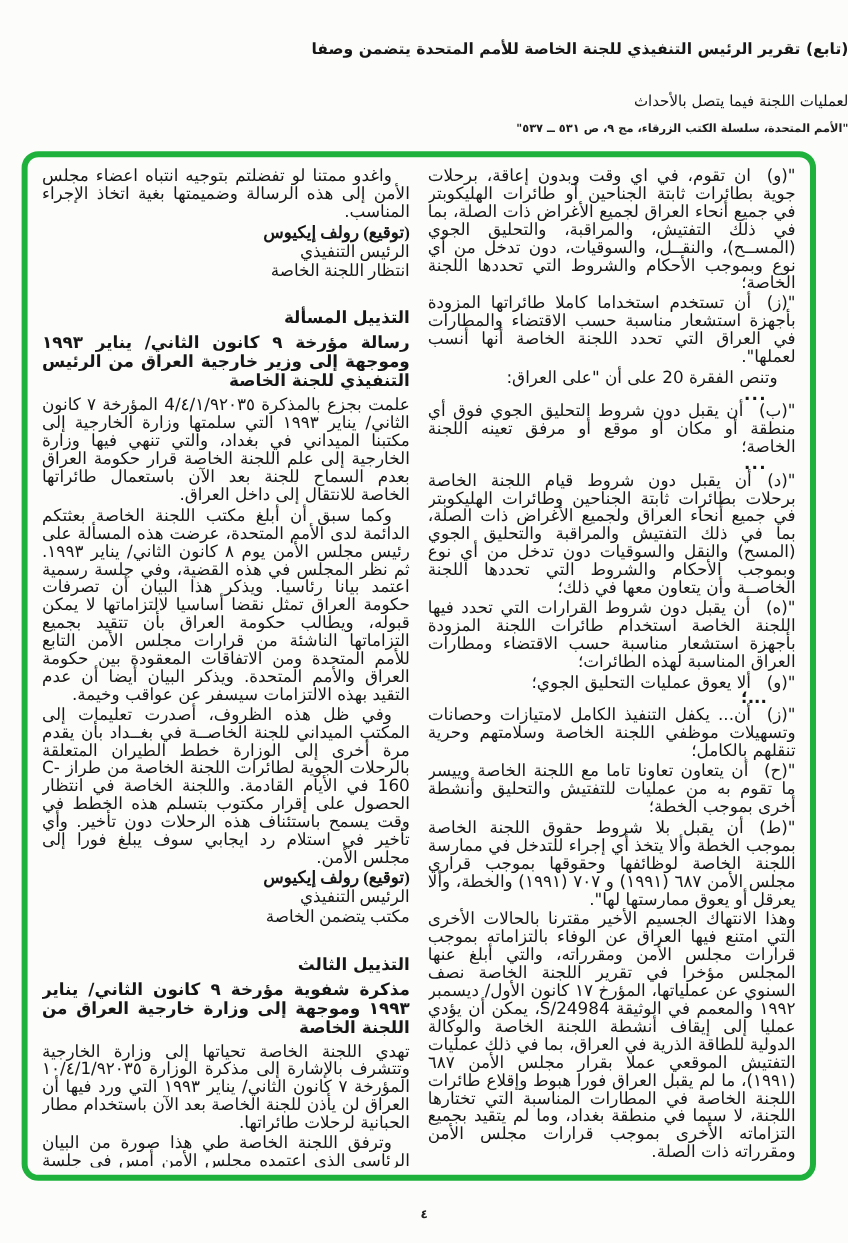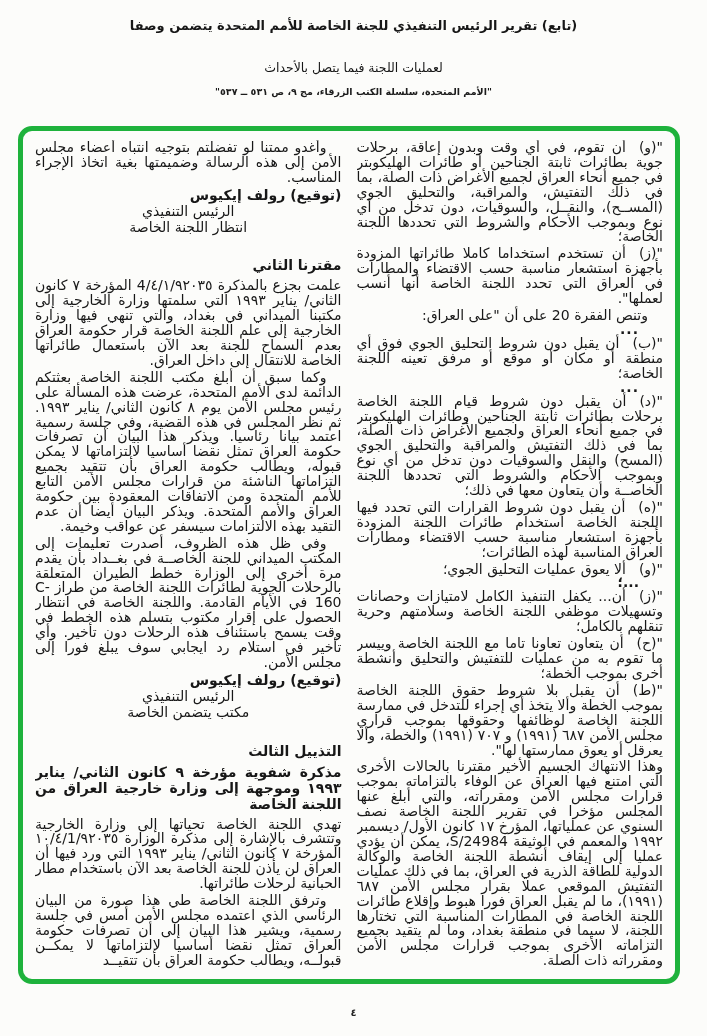--- a/index.html
+++ b/index.html
@@ -2,21 +2,21 @@
 <html lang="ar"><head>
 <meta charset="utf-8">
 <style>
   html,body{margin:0;padding:0;}
   body{
     width:707px;height:1036px;position:relative;
     background:#fcfcfa;color:#171717;
     font-family:"DejaVu Sans",sans-serif;
     overflow:hidden;
   }
-  .title-block{direction:rtl;text-align:center;padding-top:17px;}
+  .title-block{direction:rtl;text-align:right;padding-top:33px;}
   .title-line1{font-weight:bold;font-size:13px;line-height:18px;}
   .title-line2{font-weight:normal;font-size:12.5px;line-height:18px;margin-top:24px;}
   .source-line{font-weight:bold;font-size:9.5px;margin-top:9px;color:#1c1c1c;}
   .doc-frame{
     position:absolute;left:18px;top:126px;width:662px;height:858px;
     border:5px solid #1eb23c;border-radius:14px;box-sizing:border-box;
     background:transparent;
   }
   .cols{
     position:absolute;inset:0;padding:9px 12px 6px 12px;
@@ -25,22 +25,22 @@
   .col{
     flex:1;min-width:0;direction:rtl;text-align:justify;
     font-size:14px;line-height:14.9px;overflow:hidden;
   }
   .blk{margin:0 0 2px 0;}
   .body.indent{text-indent:15px;}
   .labeled .lbl{margin-left:13px;white-space:nowrap;}
   .ellipsis{line-height:9px;padding-right:24px;font-weight:bold;letter-spacing:1px;margin:1px 0 2px 0;}
   .heading{font-weight:bold;margin-top:24px;margin-bottom:5px;text-align:right;}
   .subheading{font-weight:bold;margin-bottom:5px;line-height:16px;}
-  .sig-name{font-weight:bold;margin-top:3px;margin-bottom:1px;text-align:right;}
-  .sig-role{margin:0 0 1px 0;text-align:center;}
+  .sig-name{font-weight:bold;margin-top:3px;margin-bottom:1px;text-align:right;font-family:Liberation Serif, serif;}
+  .sig-role{margin:0 0 1px 0;text-align:right;font-family:Liberation Serif, serif;}
   .page-number{
     position:absolute;top:1007px;left:0;right:0;text-align:center;
     font-size:10px;font-weight:bold;color:#222;
   }
 </style>
 </head>
 <body>
 
 <div class="title-block">
   <div class="title-line1">(تابع) تقرير الرئيس التنفيذي للجنة الخاصة للأمم المتحدة يتضمن وصفا</div>
@@ -64,21 +64,22 @@
         <p class="blk labeled"><span class="lbl">"(ز)</span>أن... يكفل التنفيذ الكامل لامتيازات وحصانات وتسهيلات موظفي اللجنة الخاصة وسلامتهم وحرية تنقلهم بالكامل؛</p>
         <p class="blk labeled"><span class="lbl">"(ح)</span>أن يتعاون تعاونا تاما مع اللجنة الخاصة وييسر ما تقوم به من عمليات للتفتيش والتحليق وأنشطة أخرى بموجب الخطة؛</p>
         <p class="blk labeled"><span class="lbl">"(ط)</span>أن يقبل بلا شروط حقوق اللجنة الخاصة بموجب الخطة وألا يتخذ أي إجراء للتدخل في ممارسة اللجنة الخاصة لوظائفها وحقوقها بموجب قراري مجلس الأمن ٦٨٧ (١٩٩١) و ٧٠٧ (١٩٩١) والخطة، وألا يعرقل أو يعوق ممارستها لها".</p>
         <p class="blk body">وهذا الانتهاك الجسيم الأخير مقترنا بالحالات الأخرى التي امتنع فيها العراق عن الوفاء بالتزاماته بموجب قرارات مجلس الأمن ومقرراته، والتي أبلغ عنها المجلس مؤخرا في تقرير اللجنة الخاصة نصف السنوي عن عملياتها، المؤرخ ١٧ كانون الأول/ ديسمبر ١٩٩٢ والمعمم في الوثيقة S/24984، يمكن أن يؤدي عمليا إلى إيقاف أنشطة اللجنة الخاصة والوكالة الدولية للطاقة الذرية في العراق، بما في ذلك عمليات التفتيش الموقعي عملا بقرار مجلس الأمن ٦٨٧ (١٩٩١)، ما لم يقبل العراق فورا هبوط وإقلاع طائرات اللجنة الخاصة في المطارات المناسبة التي تختارها اللجنة، لا سيما في منطقة بغداد، وما لم يتقيد بجميع التزاماته الأخرى بموجب قرارات مجلس الأمن ومقرراته ذات الصلة.</p>
       </div>
     <div class="col">
         <p class="blk body indent">وأغدو ممتنا لو تفضلتم بتوجيه انتباه أعضاء مجلس الأمن إلى هذه الرسالة وضميمتها بغية اتخاذ الإجراء المناسب.</p>
         <p class="blk sig-name">(توقيع) رولف إيكيوس</p>
         <p class="blk sig-role">الرئيس التنفيذي</p>
         <p class="blk sig-role">انتظار اللجنة الخاصة</p>
-        <p class="blk heading">مقترنا الثاني</p>
+        <p class="blk heading">التذييل المسألة</p>
+        <p class="blk subheading">رسالة مؤرخة ٩ كانون الثاني/ يناير ١٩٩٣ وموجهة إلى وزير خارجية العراق من الرئيس التنفيذي للجنة الخاصة</p>
         <p class="blk body">علمت بجزع بالمذكرة 4/٤/١/٩٢٠٣٥ المؤرخة ٧ كانون الثاني/ يناير ١٩٩٣ التي سلمتها وزارة الخارجية إلى مكتبنا الميداني في بغداد، والتي تنهي فيها وزارة الخارجية إلى علم اللجنة الخاصة قرار حكومة العراق بعدم السماح للجنة بعد الآن باستعمال طائراتها الخاصة للانتقال إلى داخل العراق.</p>
         <p class="blk body indent">وكما سبق أن أبلغ مكتب اللجنة الخاصة بعثتكم الدائمة لدى الأمم المتحدة، عرضت هذه المسألة على رئيس مجلس الأمن يوم ٨ كانون الثاني/ يناير ١٩٩٣. ثم نظر المجلس في هذه القضية، وفي جلسة رسمية اعتمد بيانا رئاسيا. ويذكر هذا البيان أن تصرفات حكومة العراق تمثل نقضا أساسيا لالتزاماتها لا يمكن قبوله، ويطالب حكومة العراق بأن تتقيد بجميع التزاماتها الناشئة من قرارات مجلس الأمن التابع للأمم المتحدة ومن الاتفاقات المعقودة بين حكومة العراق والأمم المتحدة. ويذكر البيان أيضا أن عدم التقيد بهذه الالتزامات سيسفر عن عواقب وخيمة.</p>
         <p class="blk body indent">وفي ظل هذه الظروف، أصدرت تعليمات إلى المكتب الميداني للجنة الخاصــة في بغــداد بأن يقدم مرة أخرى إلى الوزارة خطط الطيران المتعلقة بالرحلات الجوية لطائرات اللجنة الخاصة من طراز C-160 في الأيام القادمة. واللجنة الخاصة في انتظار الحصول على إقرار مكتوب بتسلم هذه الخطط في وقت يسمح باستئناف هذه الرحلات دون تأخير. وأي تأخير في استلام رد ايجابي سوف يبلغ فورا إلى مجلس الأمن.</p>
         <p class="blk sig-name">(توقيع) رولف إيكيوس</p>
         <p class="blk sig-role">الرئيس التنفيذي</p>
         <p class="blk sig-role">مكتب يتضمن الخاصة</p>
         <p class="blk heading">التذييل الثالث</p>
         <p class="blk subheading">مذكرة شفوية مؤرخة ٩ كانون الثاني/ يناير ١٩٩٣ وموجهة إلى وزارة خارجية العراق من اللجنة الخاصة</p>
         <p class="blk body">تهدي اللجنة الخاصة تحياتها إلى وزارة الخارجية وتتشرف بالإشارة إلى مذكرة الوزارة ١٠/٤/1/٩٢٠٣٥ المؤرخة ٧ كانون الثاني/ يناير ١٩٩٣ التي ورد فيها أن العراق لن يأذن للجنة الخاصة بعد الآن باستخدام مطار الحبانية لرحلات طائراتها.</p>
         <p class="blk body indent">وترفق اللجنة الخاصة طي هذا صورة من البيان الرئاسي الذي اعتمده مجلس الأمن أمس في جلسة رسمية، ويشير هذا البيان إلى أن تصرفات حكومة العراق تمثل نقضا أساسيا لالتزاماتها لا يمكــن قبولــه، ويطالب حكومة العراق بأن تتقيــد</p>

